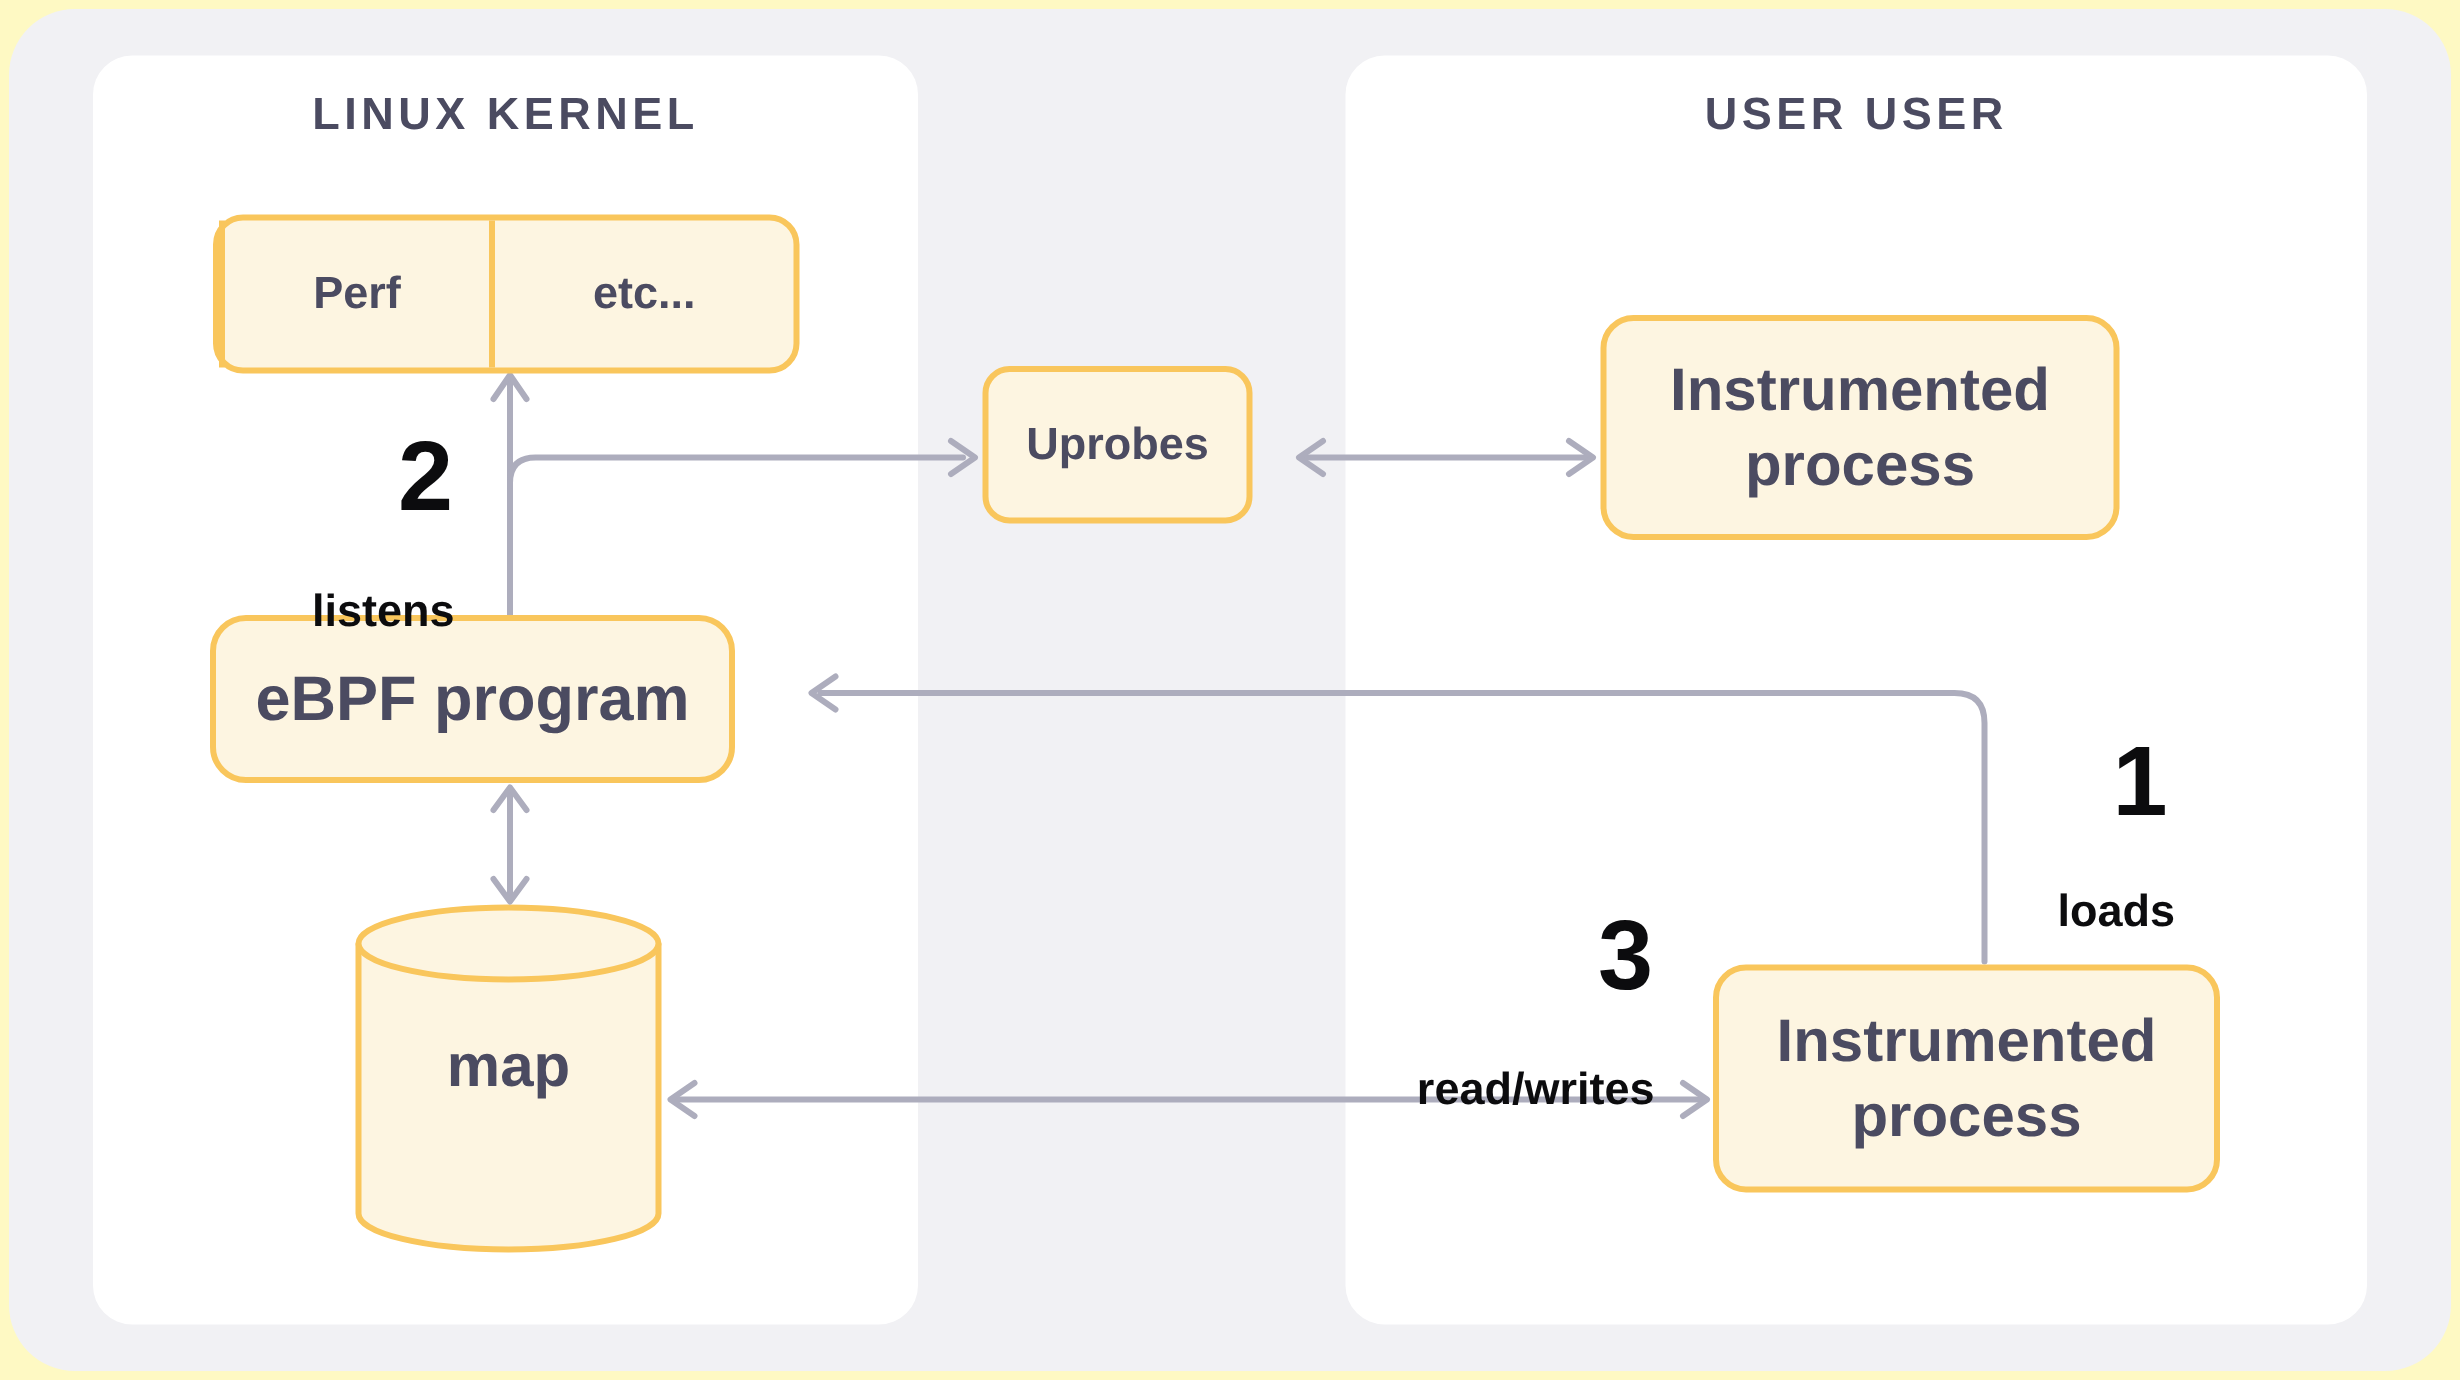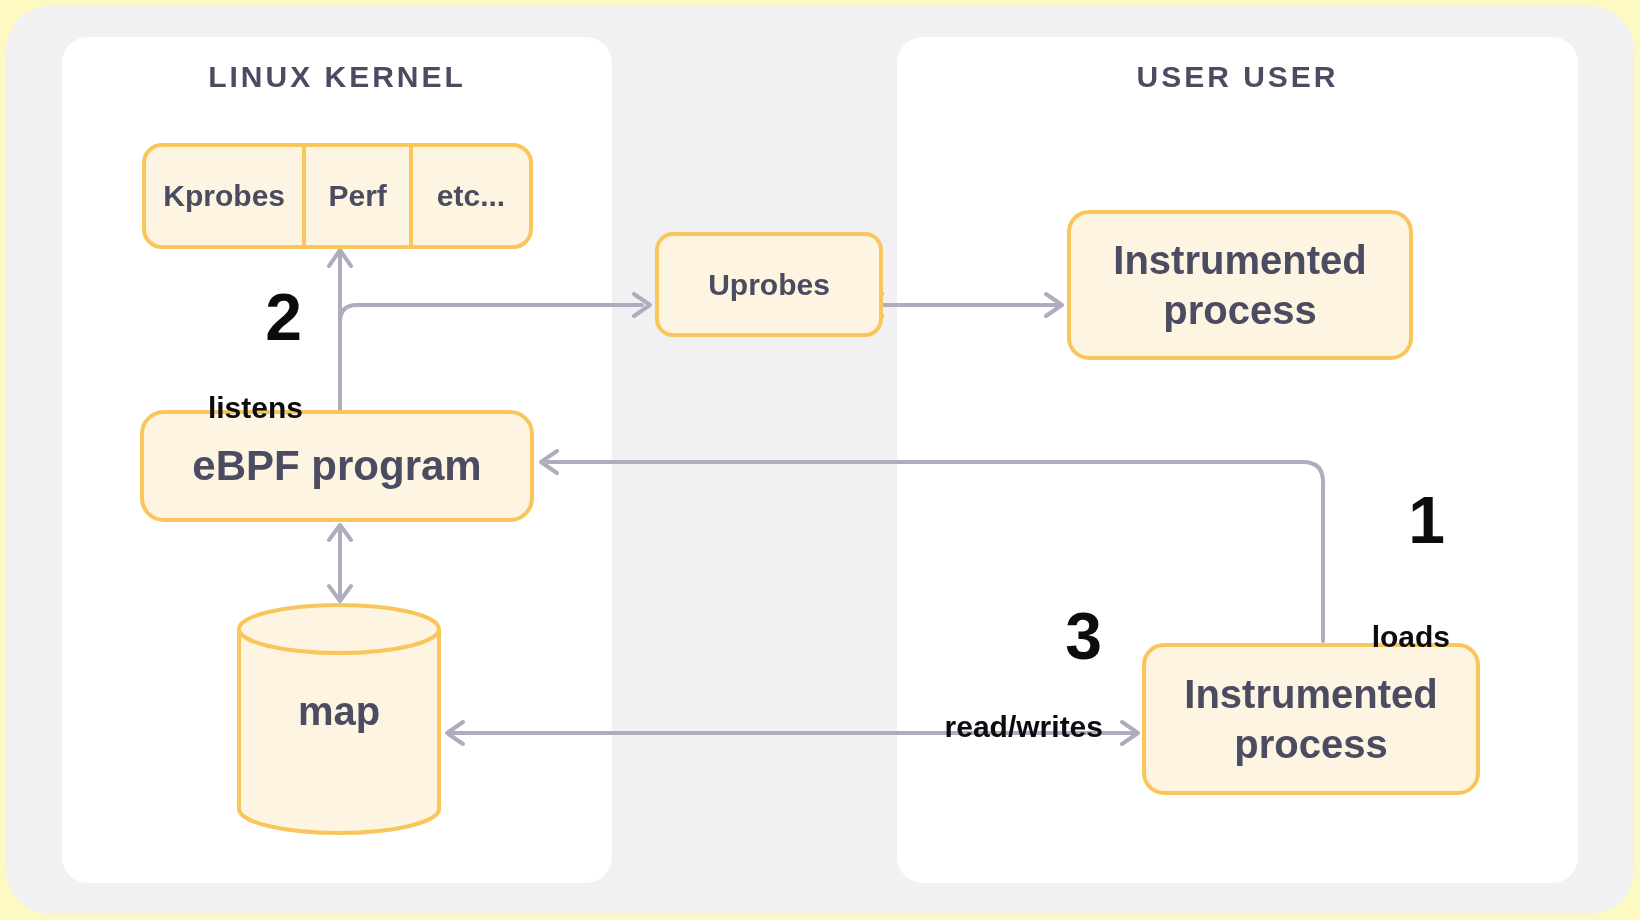--- a/index.html
+++ b/index.html
@@ -16,36 +16,36 @@
   .pt-user{left:897px;width:681px;}
   .node{position:absolute;background:var(--fill,#fdf5e1);border:4px solid var(--accent,#f9c65c);
         box-sizing:border-box;display:flex;align-items:center;justify-content:center;
         color:var(--text,#4b4b61);font-weight:700;text-align:center;}
   .probes-row{left:142px;top:143px;width:391px;height:106px;border-radius:20px;
               display:flex;align-items:stretch;padding:0;font-size:30px;}
   .probe-cell{display:flex;align-items:center;justify-content:center;}
   .probe-cell.c1{flex:163 0 0;}
   .probe-cell.c2{flex:107 0 0;border-left:4px solid var(--accent,#f9c65c);}
   .probe-cell.c3{flex:121 0 0;border-left:4px solid var(--accent,#f9c65c);}
-  .uprobes{left:655px;top:232px;width:228px;height:105px;border-radius:18px;font-size:30px;}
-  .program{left:140px;top:410px;width:394px;height:112px;border-radius:24px;font-size:42px;}
+  .uprobes{left:655px;top:244px;width:180px;height:105px;border-radius:18px;font-size:30px;}
+  .program{left:140px;top:410px;width:350px;height:112px;border-radius:24px;font-size:42px;}
   .inst-top{left:1067px;top:210px;width:346px;height:150px;border-radius:22px;
             font-size:40px;line-height:1.25;flex-direction:column;}
   .inst-bottom{left:1142px;top:643px;width:338px;height:152px;border-radius:22px;
             font-size:40px;line-height:1.25;flex-direction:column;}
   .map-label{position:absolute;left:235px;top:686px;width:208px;text-align:center;
              color:var(--text,#4b4b61);font-weight:700;font-size:40px;line-height:50px;}
   .anno-num{position:absolute;text-align:right;color:var(--label,#0c0c0e);
             font-size:66px;font-weight:700;line-height:1;}
   .anno-word{position:absolute;text-align:right;color:var(--label,#0c0c0e);
             font-size:30px;font-weight:700;line-height:32px;margin-top:36px;}
   .a2-num{left:142px;top:284px;width:160px;}
   .a2-word{left:103px;top:356px;width:200px;}
   .a1-num{left:1285px;top:487px;width:160px;}
-  .a1-word{left:1250px;top:585px;width:200px;}
+  .a1-word{left:1250px;top:556px;width:200px;}
   .a3-num{left:942px;top:603px;width:160px;}
   .a3-word{left:903px;top:675px;width:200px;}
   svg.overlay{position:absolute;left:0;top:0;pointer-events:none;}
   .edge{stroke:var(--arrow,#adadbd);stroke-width:4;fill:none;stroke-linecap:round;stroke-linejoin:round;}
   .cyl{stroke:var(--accent,#f9c65c);stroke-width:4;fill:var(--fill,#fdf5e1);}
 </style>
 </head>
 <body>
 
 <div id="stage">
@@ -93,23 +93,20 @@
     </g>
 
     <g>
       <path class="edge" d="M451,733 L1134,733"></path>
       <path class="edge" d="M463,722 L447,733 L463,744"></path>
       <path class="edge" d="M1122,722 L1138,733 L1122,744"></path>
     </g>
   </svg>
 
   <div class="node probes-row">
-    <div class="probe-cell c1">
-      <span>Kprobes</span>
-    </div>
     <div class="probe-cell c2">
       <span>Perf</span>
     </div>
     <div class="probe-cell c3">
       <span>etc...</span>
     </div>
   </div>
 
   <div class="node uprobes">
     <span>Uprobes</span>

